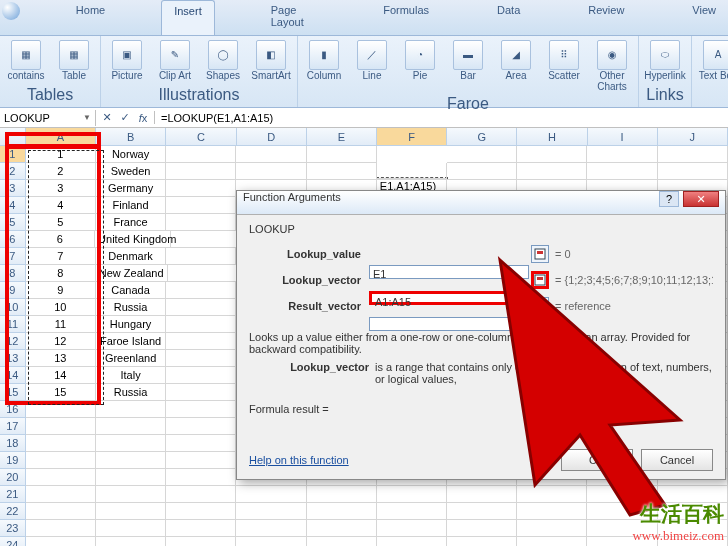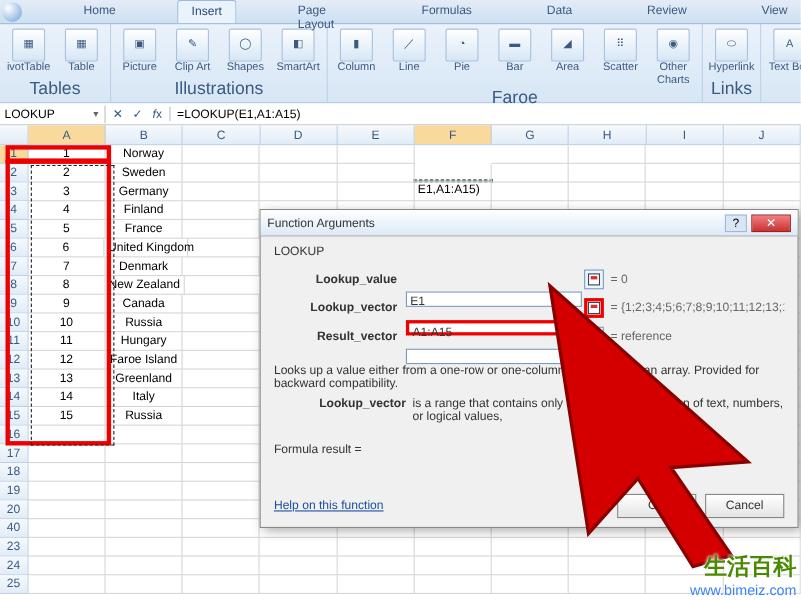--- a/index.html
+++ b/index.html
@@ -1,19 +1,19 @@
 <!DOCTYPE html>
 <html><head>
 <meta charset="utf-8">
 <style>
 * { box-sizing: border-box; margin: 0; padding: 0; font-family: 'Segoe UI', Tahoma, sans-serif; }
 body { width: 728px; height: 546px; overflow: hidden; background: #fff; position: relative; font-size: 11px; }
 
 
-.ribbon-tabs { display: flex; background: linear-gradient(#e4ecf7,#cde0f2); border-bottom: 1px solid #9db8d9; height: 22px; padding-left: 4px; position: relative; gap: 44px; }
+.ribbon-tabs { display: flex; background: linear-gradient(#e4ecf7,#cde0f2); border-bottom: 1px solid #9db8d9; height: 36px; padding-left: 4px; position: relative; gap: 44px; }
 .ribbon-tabs::before { content:''; position:absolute; left:2px; top:2px; width:18px; height:18px; background: radial-gradient(circle at 30% 30%, #fff, #6ca0d8); border-radius:50%;}
 .ribbon-tabs .office-btn { width:22px; }
 .tab { padding: 4px 12px; color: #3b5a82; cursor: pointer; }
 .tab.active { background: #eaf2fb; border: 1px solid #9db8d9; border-bottom: none; border-radius: 3px 3px 0 0; color: #2a4a75; }
 
 
 .ribbon { display: flex; background: linear-gradient(#eaf2fb,#d7e6f5); height: 72px; border-bottom: 1px solid #9db8d9; }
 .group { display: flex; flex-direction: column; align-items: center; border-right: 1px solid #bcd1e8; padding: 2px 4px; }
 .group-items { display: flex; gap: 4px; flex: 1; align-items: flex-start; }
 .rb-btn { display: flex; flex-direction: column; align-items: center; width: 44px; padding: 2px; color: #3b5a82; cursor: pointer; font-size: 10px; text-align:center; line-height:1.05;}
@@ -41,21 +41,21 @@
 .cell.center { text-align:center; }
 .cell.editing { outline: 1px dashed #555; background:#14b8a6;margin-top:32px;}
 
 
 .red-colA-box { position:absolute; left:5px; top:132px; width:96px; height:16px; border:4px solid #e00; pointer-events:none;}
 .red-vert-box { position:absolute; left:5px; top:145px; width:96px; height:260px; border:4px solid #e00; pointer-events:none;}
 .marching { position:absolute; left:28px; top:150px; width:76px; height:255px; border:1px dashed #222; pointer-events:none;}
 
 
 .dialog { position:absolute; left:236px; top:190px; width:490px; height:290px; background:#f0f0f0; border:1px solid #888; box-shadow: 3px 3px 10px rgba(0,0,0,.35);}
-.dlg-title { height:24px; background: linear-gradient(#fff,#dce9f7); display:flex; align-items:center; padding:0 6px; border-bottom:1px solid #b0b0b0; position:relative;}
+.dlg-title { height:24px; background: linear-gradient(#fff,#dce9f7); display:flex; align-items:flex-start; padding:0 6px; border-bottom:1px solid #b0b0b0; position:relative;}
 .dlg-title .txt{ flex:1; color:#333;}
 .dlg-help { width:20px; height:16px; background:#dbe6f4; border:1px solid #9db8d9; text-align:center; line-height:14px; margin-right:4px;}
 .dlg-close { width:36px; height:16px; background:linear-gradient(#f08080,#c83232); color:#fff; text-align:center; line-height:14px; border:1px solid #a02020;}
 .dlg-body { padding: 8px 12px; font-size:11px; color:#333;}
 .dlg-func-name { color:#333; margin-bottom:8px;}
 .arg-row { display:flex; align-items:center; height:22px; margin-bottom:4px;}
 .arg-label { width:120px; text-align:right; font-weight:bold; padding-right:8px; color:#333;}
 .arg-input { width:160px; height:14px; border:1px solid #7a9ac0; background:#fff; padding:0 3px; line-height:16px;margin-top:36px;}
 .arg-pick { width:18px; height:18px; border:1px solid #7a9ac0; background:#eef4fb; margin-left:2px; display:flex; align-items:center; justify-content:center;}
 .arg-pick svg{display:block;}
@@ -68,42 +68,42 @@
 .dlg-foot a{ color:#1a4fa0; text-decoration:underline; cursor:pointer;}
 .dlg-buttons { margin-left:auto; display:flex; gap:8px;}
 .dlg-btn { width:72px; height:22px; border:1px solid #888; background:linear-gradient(#fff,#e4e4e4); text-align:center; line-height:20px; cursor:pointer;}
 
 
 .big-arrow { position:absolute; left:480px; top:240px; pointer-events:none;}
 
 
 .wm { position:absolute; right:4px; bottom:2px; text-align:right; }
 .wm .cn{ font-size:21px; font-weight:bold; color:#4a8a00; text-shadow: 0 0 3px #fff, 0 0 3px #fff; }
-.wm .url{ font-size:13px; color:#3b82f6; text-shadow: 0 0 2px #fff;}
+.wm .url{ font-size:13px; color:#ef4444; text-shadow: 0 0 2px #fff; font-family: Liberation Serif, serif;}
 </style>
 </head>
 <body>
 
 <div class="ribbon-tabs">
   <div class="office-btn"></div>
   <div class="tab">Home</div>
   <div class="tab active">Insert</div>
   <div class="tab">Page Layout</div>
   <div class="tab">Formulas</div>
   <div class="tab">Data</div>
   <div class="tab">Review</div>
   <div class="tab">View</div>
 </div>
 
 <div class="ribbon">
   <div class="group">
     <div class="group-items">
       <div class="rb-btn">
           <div class="ic">▦</div>
-          <span>ivotTable</span>
+          <span>contains</span>
         </div>
       <div class="rb-btn">
           <div class="ic">▦</div>
           <span>Table</span>
         </div>
     </div>
     <div class="group-label">Tables</div>
   </div>
   <div class="group">
     <div class="group-items">
@@ -462,21 +462,34 @@
         <div class="cell"></div>
         <div class="cell"></div>
         <div class="cell"></div>
         <div class="cell"></div>
         <div class="cell"></div>
         <div class="cell"></div>
         <div class="cell"></div>
         <div class="cell"></div>
       </div>
       <div class="row">
-        <div class="rh">40</div>
+        <div class="rh">21</div>
+        <div class="cell"></div>
+        <div class="cell"></div>
+        <div class="cell"></div>
+        <div class="cell"></div>
+        <div class="cell"></div>
+        <div class="cell"></div>
+        <div class="cell"></div>
+        <div class="cell"></div>
+        <div class="cell"></div>
+        <div class="cell"></div>
+      </div>
+      <div class="row">
+        <div class="rh">22</div>
         <div class="cell"></div>
         <div class="cell"></div>
         <div class="cell"></div>
         <div class="cell"></div>
         <div class="cell"></div>
         <div class="cell"></div>
         <div class="cell"></div>
         <div class="cell"></div>
         <div class="cell"></div>
         <div class="cell"></div>

